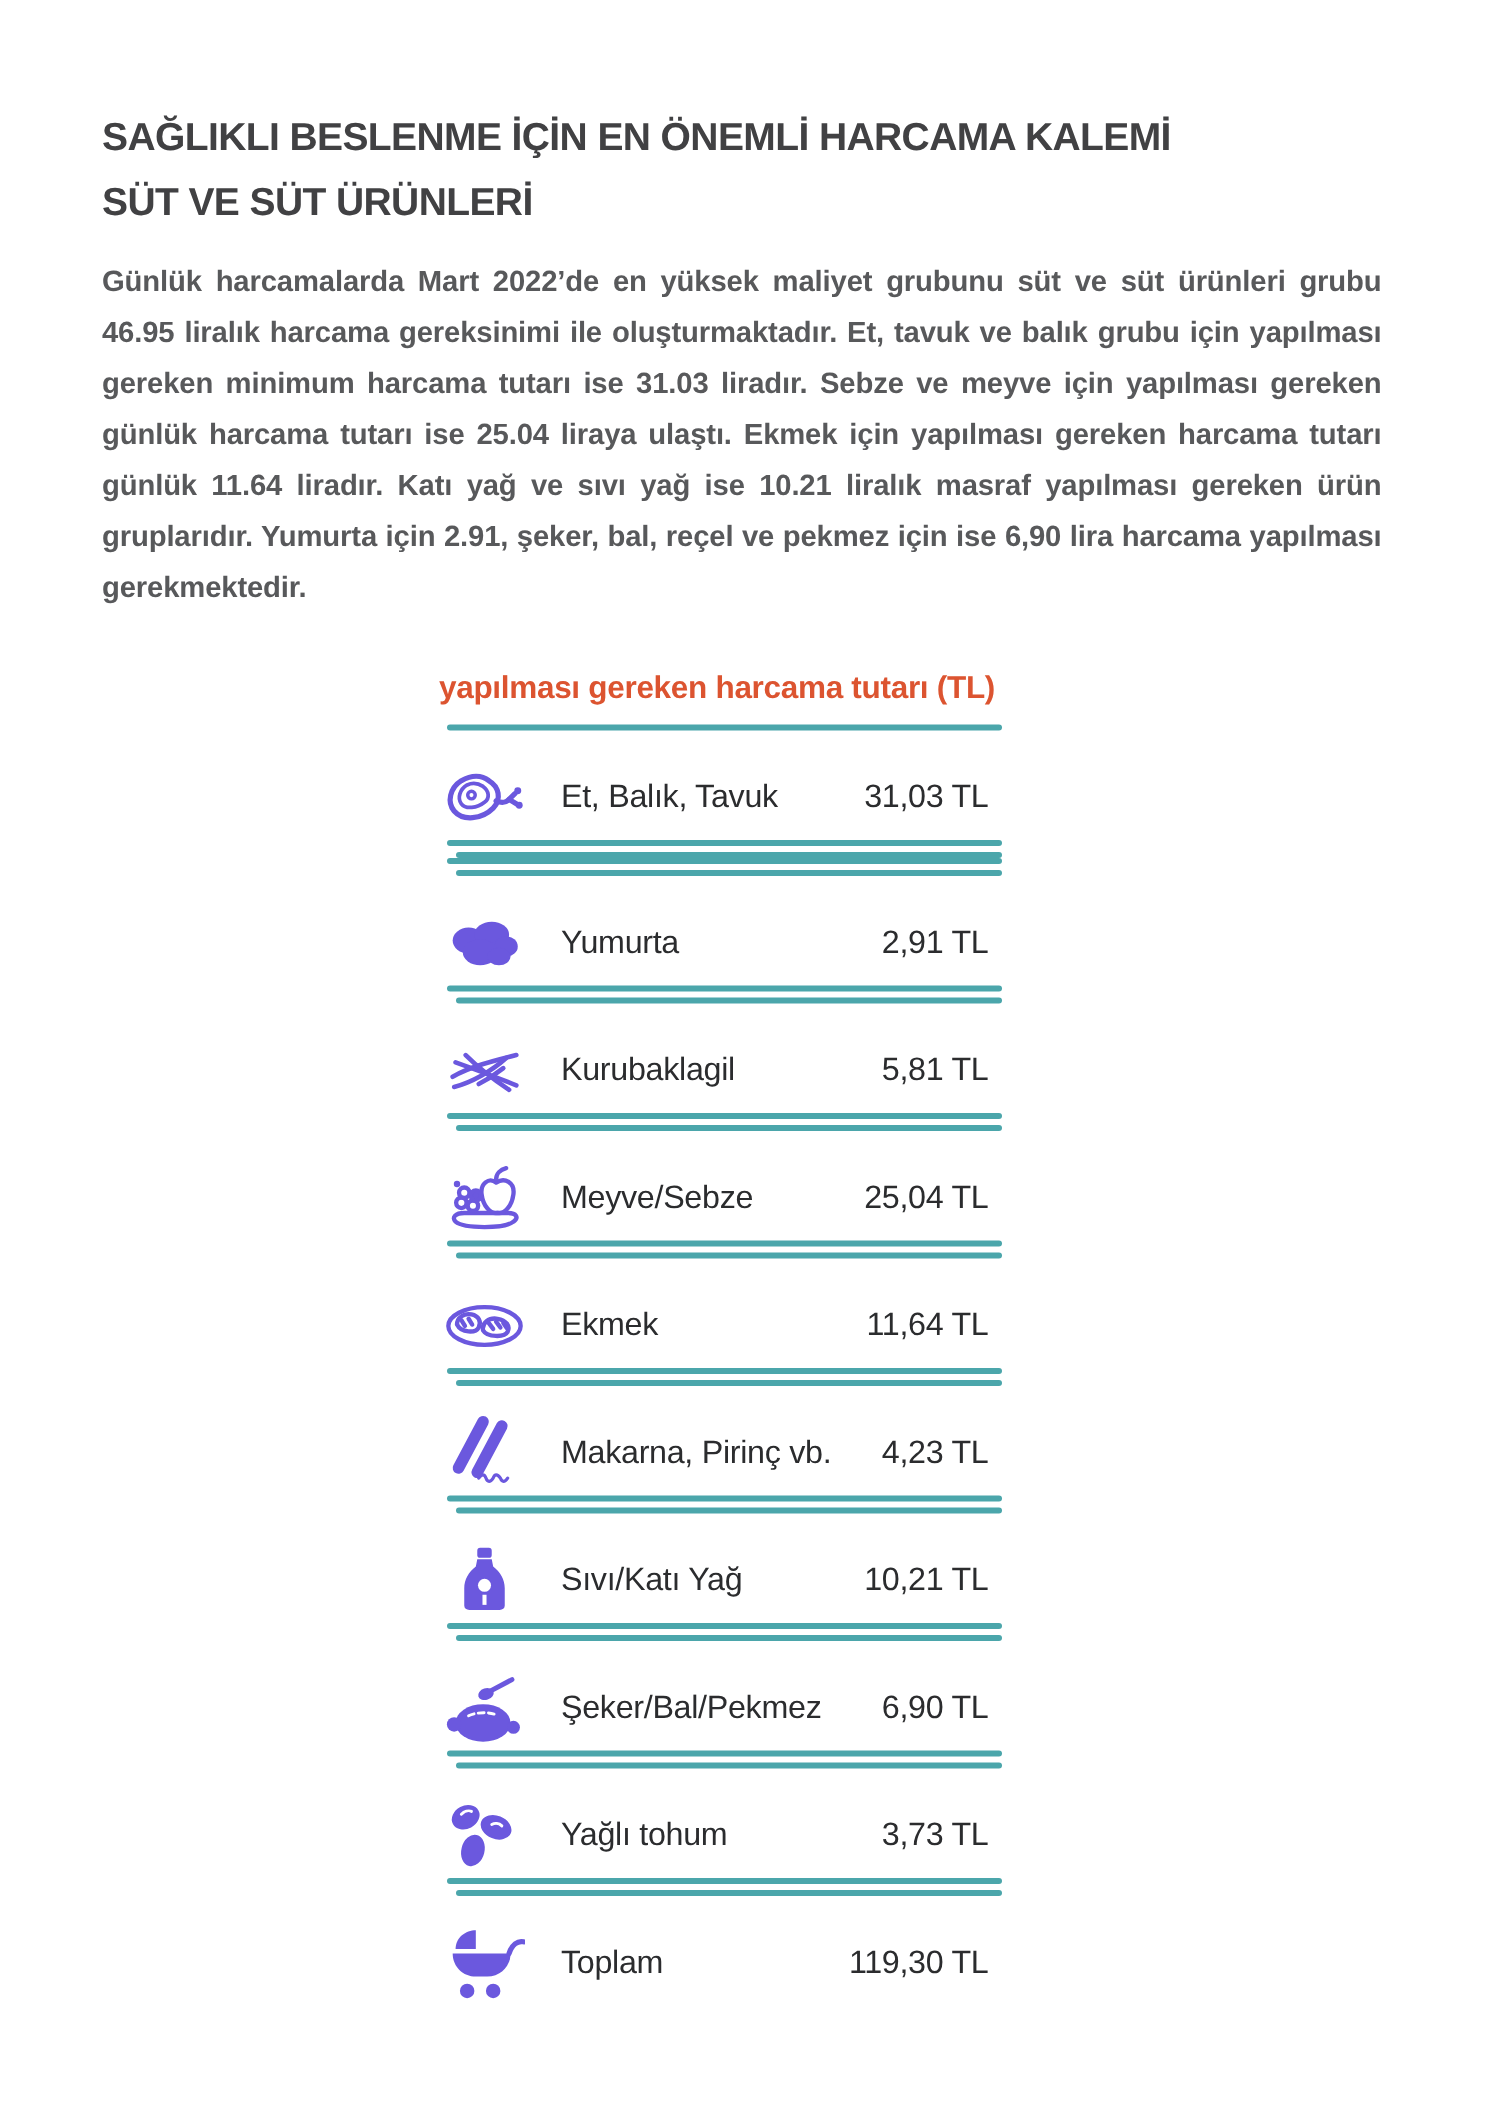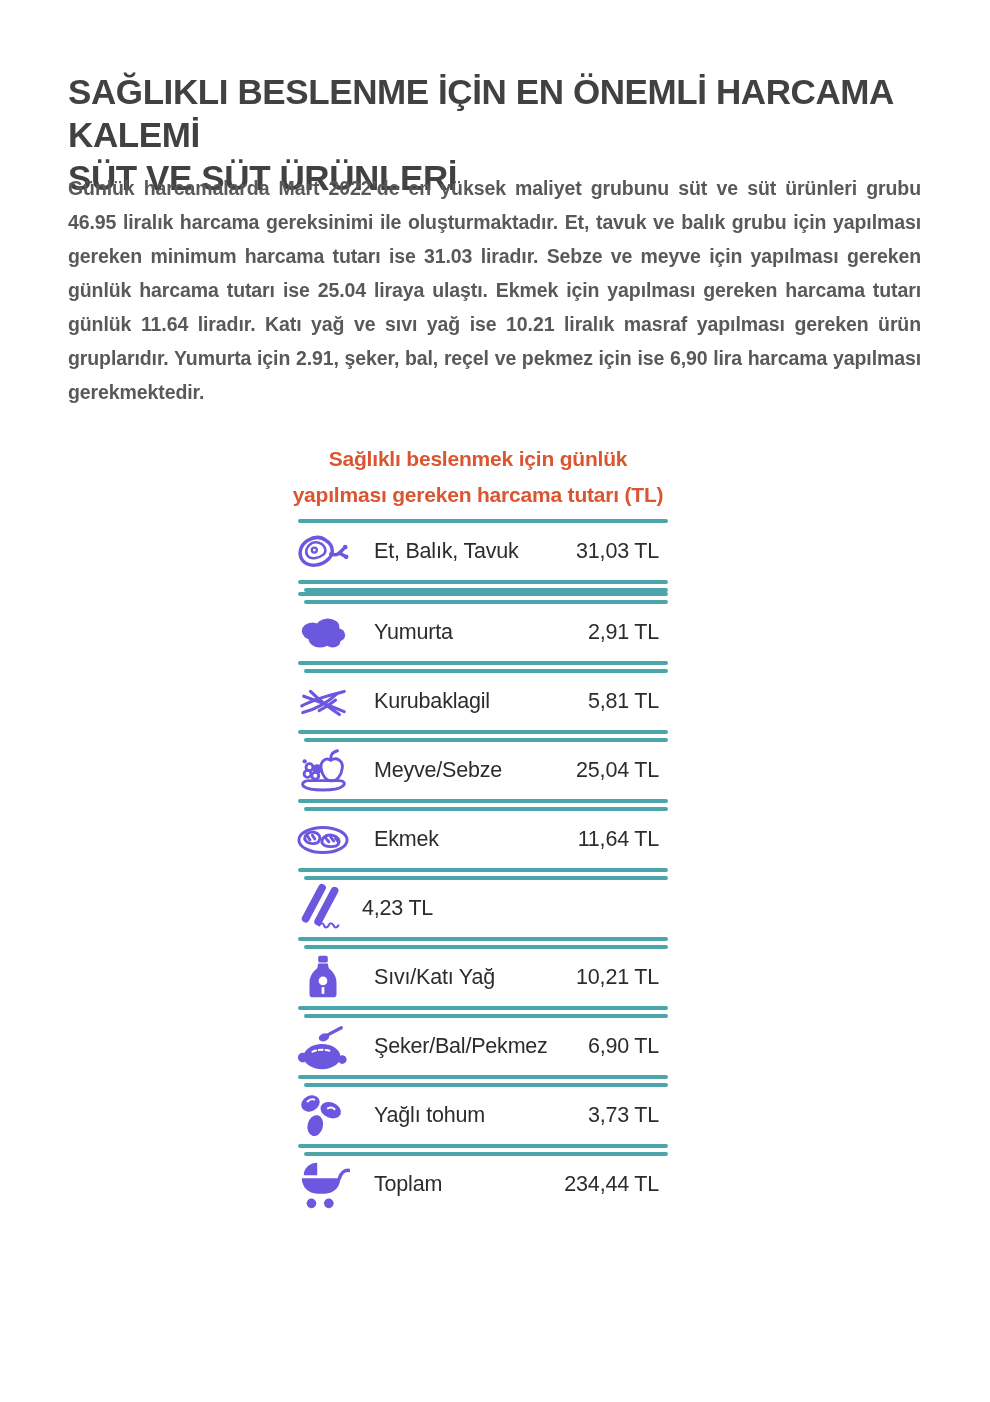--- a/index.html
+++ b/index.html
@@ -13,21 +13,21 @@
   *{margin:0;padding:0;box-sizing:border-box;}
   html,body{background:#ffffff;}
   body{
     width:990px;height:1402px;position:relative;overflow:hidden;
     font-family:"Liberation Sans","DejaVu Sans",sans-serif;
   }
   .page{position:absolute;inset:0;background:#ffffff;}
 
   .doc-title{
     position:absolute;left:68px;top:70px;width:864px;
-    font-size:35px;font-weight:700;color:var(--title-ink);
+    font-size:26px;font-weight:700;color:var(--title-ink);
     line-height:43px;letter-spacing:-0.4px;
   }
   .intro{
     position:absolute;left:68px;top:171px;width:853px;
     font-size:19.5px;line-height:34px;color:var(--body-ink);
     text-align:justify;letter-spacing:-0.1px;font-weight:bold;
   }
 
   .infographic{position:absolute;left:284px;top:441px;width:388px;}
   .chart-title{
@@ -37,20 +37,21 @@
   .expense-table{margin-top:6px;}
   .rule{
     height:4px;background:var(--teal);border-radius:2px;
     margin-left:14px;width:370px;
   }
   .rule.alt{margin-left:20px;width:364px;}
   .divider{display:flex;flex-direction:column;gap:4px;}
   .t-row{
     height:57px;display:flex;align-items:center;padding-right:13px;
     color:var(--table-ink);
+    margin-top:16px;
   }
   .icon-box{
     width:78px;flex:0 0 78px;display:flex;align-items:center;justify-content:center;
     color:var(--purple);
   }
   .icon-box svg{width:54px;height:54px;display:block;}
   .t-label{
     flex:1;font-size:21.5px;padding-left:12px;letter-spacing:-0.2px;
   }
   .t-value{font-size:21.5px;letter-spacing:-0.2px;text-align:left;}
@@ -62,21 +63,20 @@
 
   <h1 class="doc-title">
     <span style="display:block">SAĞLIKLI BESLENME İÇİN EN ÖNEMLİ HARCAMA KALEMİ</span>
     <span style="display:block">SÜT VE SÜT ÜRÜNLERİ</span>
   </h1>
 
   <p class="intro">Günlük harcamalarda Mart 2022’de en yüksek maliyet grubunu süt ve süt ürünleri grubu 46.95 liralık harcama gereksinimi ile oluşturmaktadır. Et, tavuk ve balık grubu için yapılması gereken minimum harcama tutarı ise 31.03 liradır. Sebze ve meyve için yapılması gereken günlük harcama tutarı ise 25.04 liraya ulaştı. Ekmek için yapılması gereken harcama tutarı günlük 11.64 liradır. Katı yağ ve sıvı yağ ise 10.21 liralık masraf yapılması gereken ürün gruplarıdır. Yumurta için 2.91, şeker, bal, reçel ve pekmez için ise 6,90 lira harcama yapılması gerekmektedir.</p>
 
   <section class="infographic">
     <div class="chart-title">
-      <div>Sağlıklı beslenmek için günlük</div>
       <div>yapılması gereken harcama tutarı (TL)</div>
     </div>
     <div class="expense-table">
       <div class="rule"></div>
       <div id="table-rows">
           <div class="t-row">
     <span class="icon-box">
               <svg viewBox="0 0 56 56" fill="none" stroke="currentColor" stroke-width="3.6" stroke-linecap="round" stroke-linejoin="round" xmlns="http://www.w3.org/2000/svg">
     <path d="M31 16 C38 20 40 29 34 35 C26 43 13 44 7 37 C2 31 4 21 12 16 C19 12 26 12 31 16 Z"></path>
     <path d="M27 20 C31 23 32 28 28 31 C23 35 15 36 12 32 C9 28 11 22 16 19 C20 17 24 18 27 20 Z" stroke-width="2.6"></path>
@@ -170,20 +170,21 @@
             <div class="rule alt"></div>
           </div>
           <div class="t-row">
     <span class="icon-box">
               <svg viewBox="0 0 56 56" fill="none" stroke="currentColor" stroke-linecap="round" xmlns="http://www.w3.org/2000/svg">
     <path d="M27 6 L10 38" stroke-width="8"></path>
     <path d="M40 9 L23 41" stroke-width="8"></path>
     <path d="M24 45 c2 -3 4 -3 5 0 c1 3 3 3 5 0 c1 -3 3 -3 5 0 c1 3 3 3 5 0" stroke-width="2.2"></path>
   </svg>
             </span>
+    <span class="t-label">Makarna, Pirinç vb.</span>
     <span class="t-value">4,23 TL</span>
   </div>
           <div class="divider">
             <div class="rule"></div>
             <div class="rule alt"></div>
           </div>
           <div class="t-row">
     <span class="icon-box">
               <svg viewBox="0 0 56 56" fill="currentColor" stroke="none" xmlns="http://www.w3.org/2000/svg">
     <rect x="23" y="5" width="10" height="7" rx="2"></rect>
@@ -238,19 +239,19 @@
     <span class="icon-box">
               <svg viewBox="0 0 56 56" fill="currentColor" stroke="none" xmlns="http://www.w3.org/2000/svg">
     <path d="M8 18 C8 10 15 5 22 5 L22 18 Z"></path>
     <path d="M6 21 h40 c0 9 -7 16 -16 16 h-8 c-9 0 -16 -7 -16 -16 z"></path>
     <path d="M45 21 c2 -6 6 -9 10 -8" stroke="currentColor" stroke-width="3.6" fill="none" stroke-linecap="round"></path>
     <circle cx="16" cy="47" r="5"></circle>
     <circle cx="34" cy="47" r="5"></circle>
   </svg>
             </span>
     <span class="t-label">Toplam</span>
-    <span class="t-value">234,44 TL</span>
+    <span class="t-value">119,30 TL</span>
   </div>
         </div>
     </div>
   </section>
 
 </div>
 
 </body></html>

